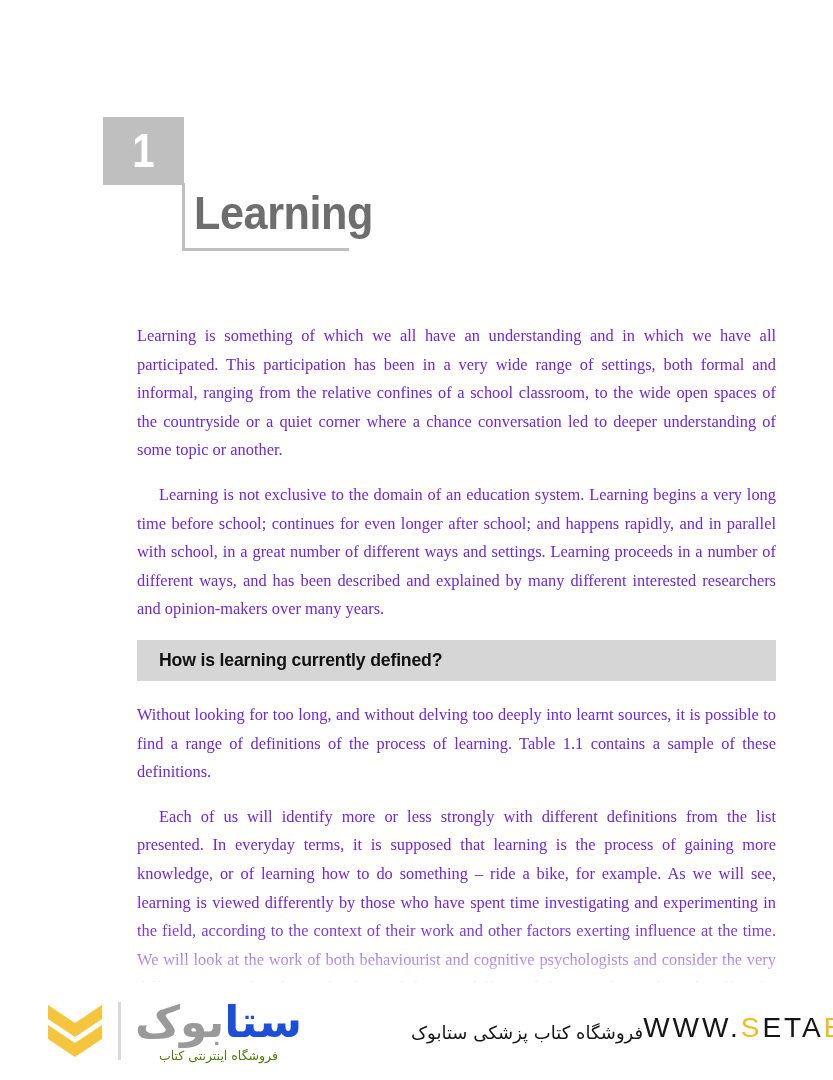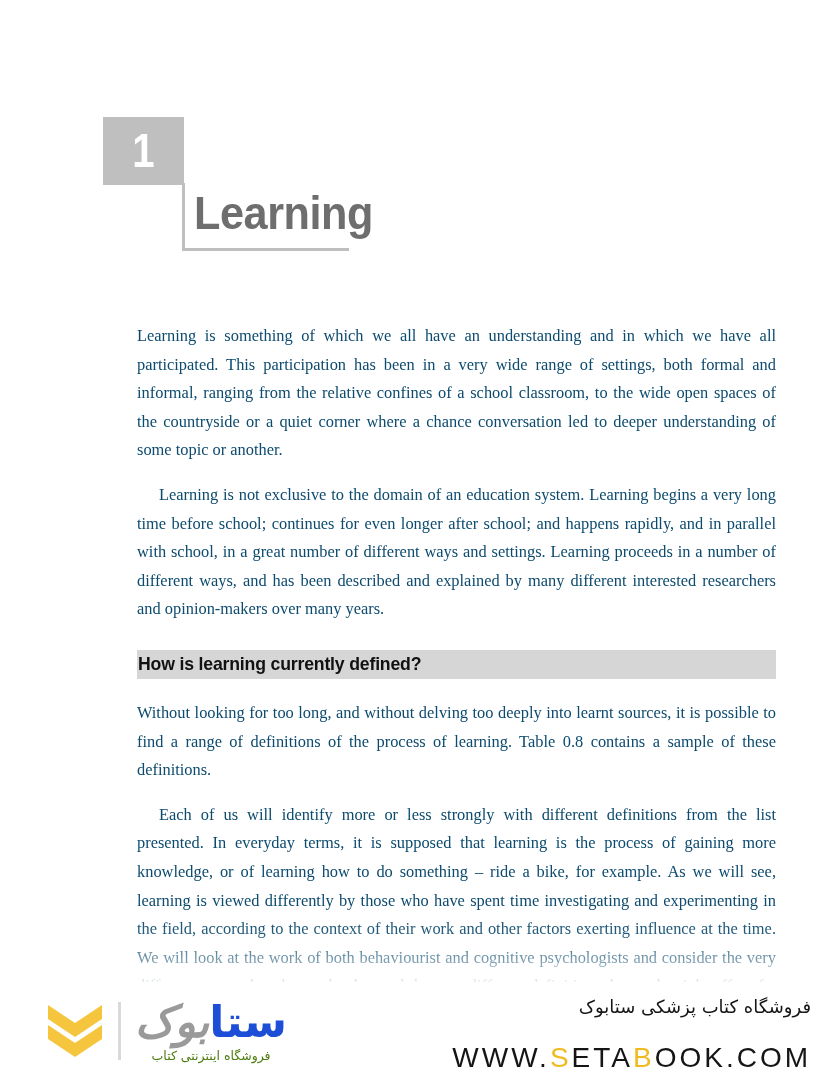--- a/index.html
+++ b/index.html
@@ -91,41 +91,41 @@
   .content {
     position: absolute;
     left: 137px;
     top: 322px;
     width: 639px;
   }
   p.body {
     margin: 0;
     font-size: 16.4px;
     line-height: 28.6px;
-    color: #0c4a6e;
+    color: #6d28d9;
     text-align: justify;
     text-justify: inter-word;
     hyphens: none;
     -webkit-font-smoothing: antialiased;
   }
   p.body.indent {
     text-indent: 22px;
   }
   p.body + p.body {
     margin-top: 16px;
   }
 
   
   .section-heading {
-    margin: 26px 0 20px 0;
+    margin: 16px 0 20px 0;
     background: #d6d6d6;
-    height: 29px;
-    display: flex;
-    align-items: center;
-    padding-left: 1px;
+    height: 41px;
+    display: flex;
+    align-items: center;
+    padding-left: 22px;
     box-sizing: border-box;
   }
   .section-heading-text {
     font-family: "Liberation Sans Narrow", "Liberation Sans", sans-serif;
     font-weight: bold;
     font-size: 19px;
     color: #111111;
     letter-spacing: -0.2px;
     transform: scaleX(0.93);
     transform-origin: left center;
@@ -175,21 +175,21 @@
   }
   .brand-word {
     font-family: "DejaVu Sans", sans-serif;
     font-size: 44px;
     font-weight: bold;
     line-height: 1;
     direction: rtl;
     unicode-bidi: bidi-override;
     white-space: nowrap;
   }
-  .brand-word .seg-grey { color: #9a9a9a; font-style: italic; }
+  .brand-word .seg-grey { color: #9a9a9a; }
   .brand-word .seg-gold { color: #1d4ed8; }
   .brand-sub {
     font-family: "DejaVu Sans", sans-serif;
     font-size: 12.5px;
     color: #4d7c0f;
     direction: rtl;
     text-align: center;
     margin-top: 4px;
     white-space: nowrap;
   }
@@ -209,21 +209,20 @@
     height: 56px;
     display: block;
   }
 
   .footer-right {
     position: absolute;
     right: 22px;
     top: 10px;
     width: 400px;
     display: flex;
-    flex-direction: column;
     align-items: flex-end;
   }
   .footer-fa {
     font-family: "DejaVu Sans", sans-serif;
     font-size: 18px;
     color: #151515;
     direction: rtl;
     white-space: nowrap;
     line-height: 30px;
   }
@@ -256,21 +255,21 @@
   <div class="content">
 
     <p class="body">Learning is something of which we all have an understanding and in which we have all participated. This participation has been in a very wide range of settings, both formal and informal, ranging from the relative confines of a school classroom, to the wide open spaces of the countryside or a quiet corner where a chance conversation led to deeper understanding of some topic or another.</p>
 
     <p class="body indent">Learning is not exclusive to the domain of an education system. Learning begins a very long time before school; continues for even longer after school; and happens rapidly, and in parallel with school, in a great number of different ways and settings. Learning proceeds in a number of different ways, and has been described and explained by many different interested researchers and opinion-makers over many years.</p>
 
     <div class="section-heading">
       <span class="section-heading-text">How is learning currently defined?</span>
     </div>
 
-    <p class="body">Without looking for too long, and without delving too deeply into learnt sources, it is possible to find a range of definitions of the process of learning. Table 0.8 contains a sample of these definitions.</p>
+    <p class="body">Without looking for too long, and without delving too deeply into learnt sources, it is possible to find a range of definitions of the process of learning. Table 1.1 contains a sample of these definitions.</p>
 
     <p class="body indent">Each of us will identify more or less strongly with different definitions from the list presented. In everyday terms, it is supposed that learning is the process of gaining more knowledge, or of learning how to do something – ride a bike, for example. As we will see, learning is viewed differently by those who have spent time investigating and experimenting in the field, according to the context of their work and other factors exerting influence at the time. We will look at the work of both behaviourist and cognitive psychologists and consider the very different approaches that each takes and the very different definitions that each might offer of a process which, for most of us, comes very naturally.</p>
 
     <p class="body indent">A basic understanding of processes of learning is essential for those who intend to develop activities that will have the potential to lead to effective learning taking place in classrooms, that is teachers. In more recent times, there has been a reduction in the emphasis given to learning about ‘learning’, from a theoretical standpoint, in initial courses for teacher education in the United Kingdom. This has been for a variety of reasons. For example, in recent years</p>
   </div>
 
   <div class="page-fade"></div>
 
   <div class="footer">
 

